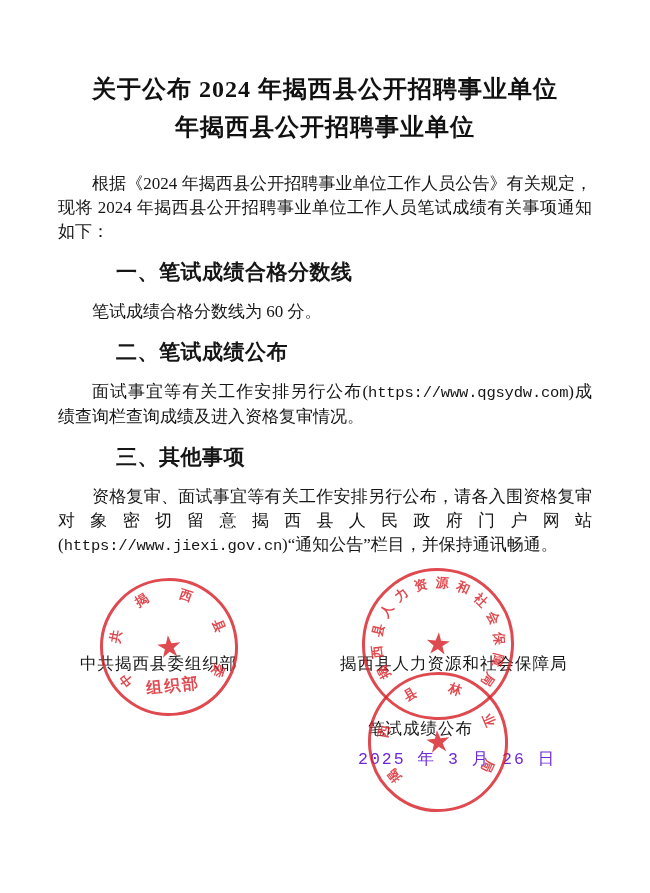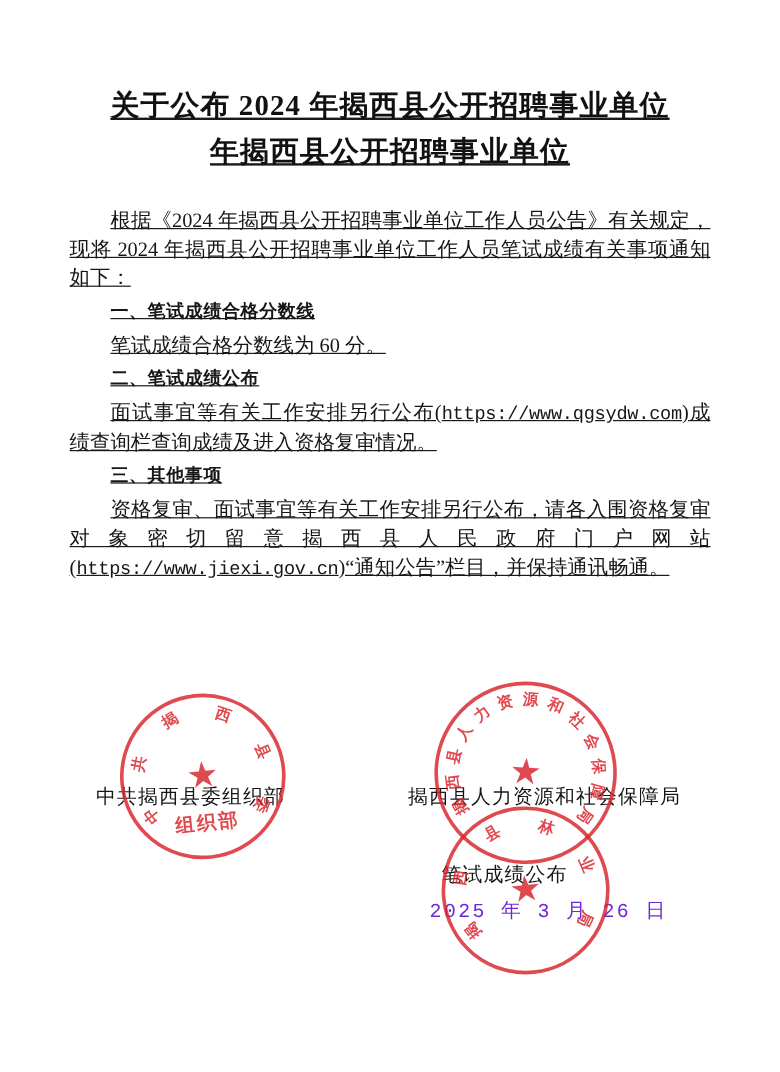--- a/index.html
+++ b/index.html
@@ -14,21 +14,20 @@
     color: #1a1a1a;
     overflow: hidden;
     position: relative;
   }
   .page {
     position: relative;
     width: 650px;
     height: 893px;
     box-sizing: border-box;
     padding: 70px 58px 0 58px;
-    text-decoration: underline;
   }
   .doc-title {
     text-align: center;
     font-weight: bold;
     font-size: 24px;
     line-height: 38px;
     letter-spacing: 1px;
     color: #111;
     margin: 0 0 12px 0;
   }
@@ -41,23 +40,23 @@
     line-height: 24px;
     color: #161616;
     text-align: justify;
   }
   .para {
     text-indent: 2em;
     margin: 0;
   }
   .sec-head {
     text-indent: 2em;
-    margin: 4px;
-    font-weight: bold;
-    font-size: 15px;
+    margin: 16px;
+    font-weight: bold;
+    font-size: 21px;
     letter-spacing: 0.5px;
   }
   .mono {
     font-family: "Liberation Mono", "DejaVu Sans Mono", monospace;
     font-size: 15.5px;
     letter-spacing: -0.2px;
     margin-top: 16px;
   }
   .signatures {
     position: absolute;

